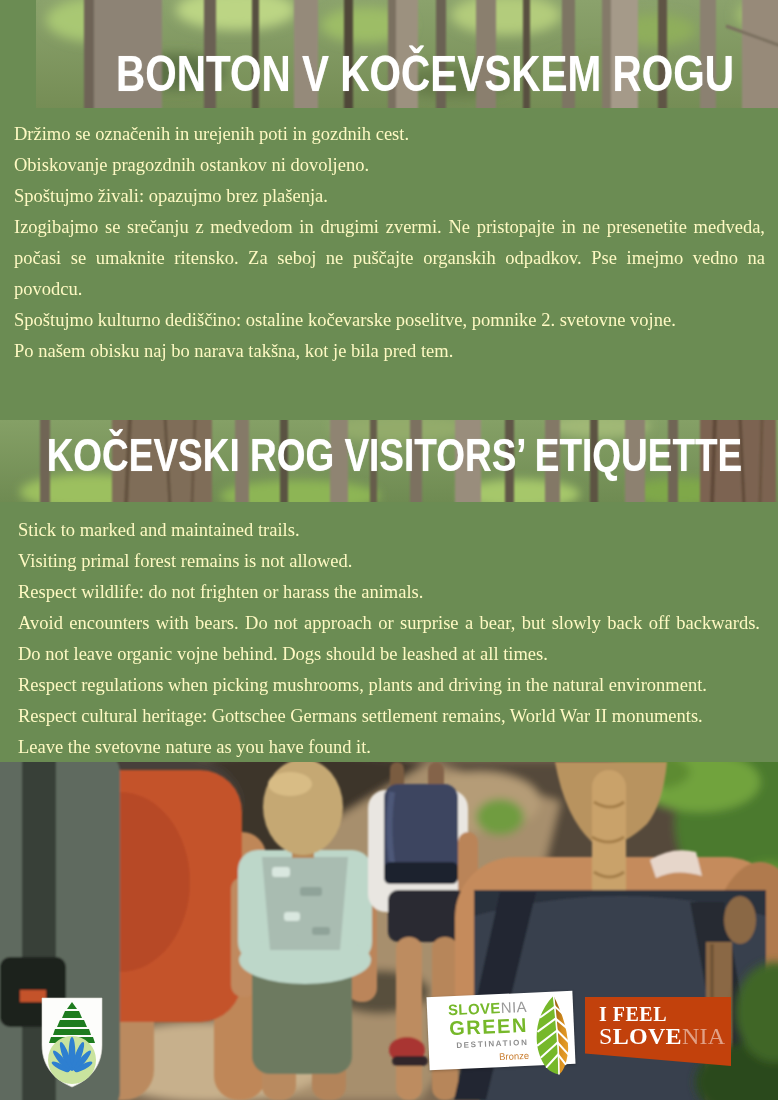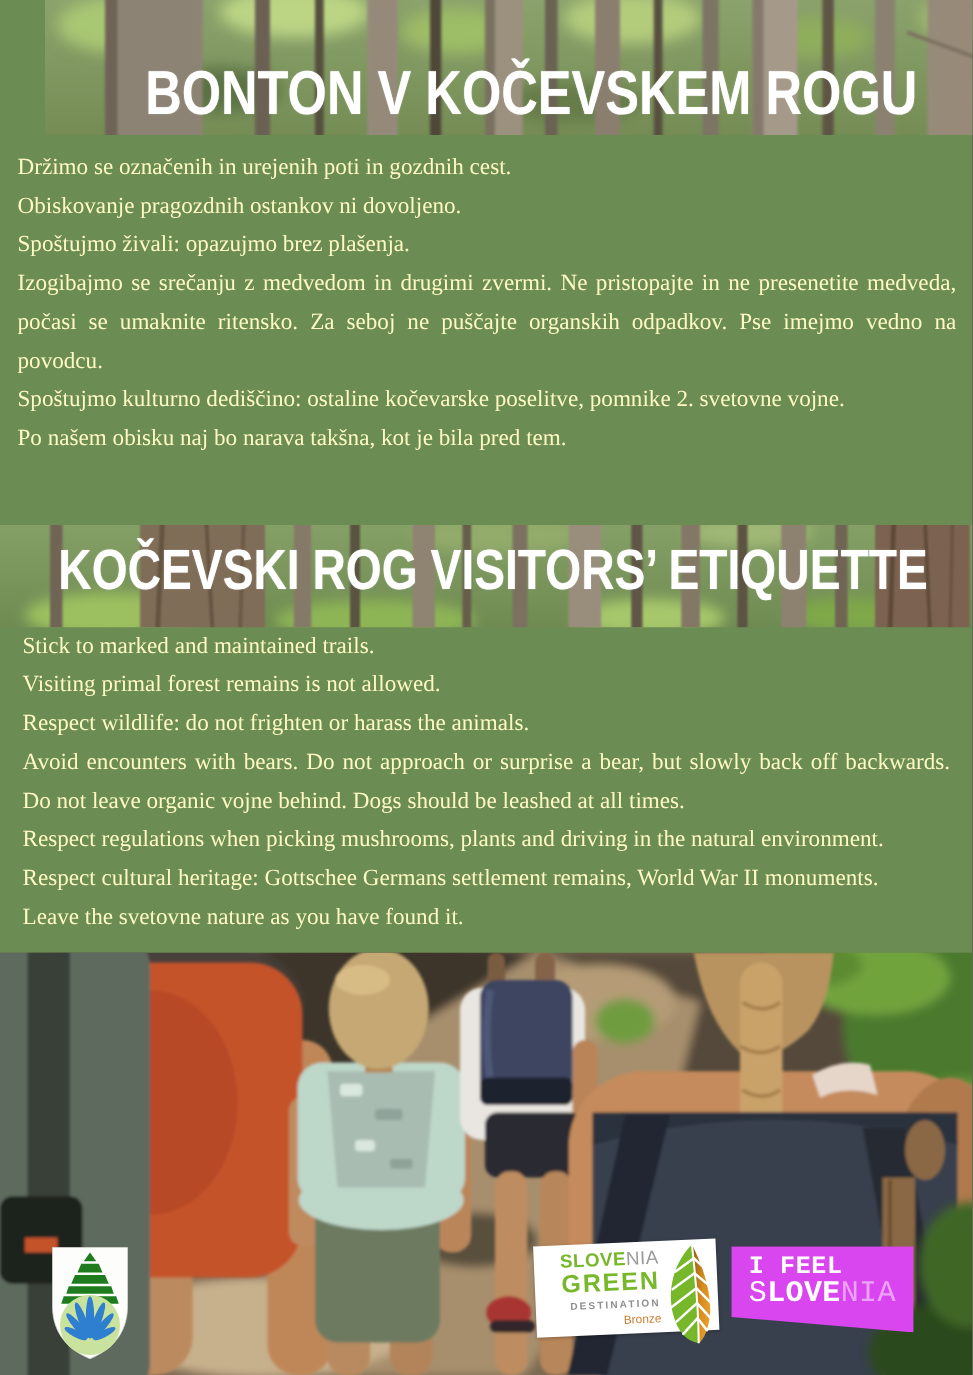--- a/index.html
+++ b/index.html
@@ -20,44 +20,44 @@
     white-space:nowrap;letter-spacing:0;
   }
   .title-si{top:47px;font-size:46px;}
   .title-en{top:12px;font-size:42px;}
   .rules{
     position:absolute;left:0;width:778px;overflow:hidden;
     color:#fef9c3;font-size:18.5px;line-height:31px;
   }
   .rules p{margin:0;text-align:justify;}
   .rules-si{top:108px;height:292px;padding:11px 13px 0 14px;width:751px;}
-  .rules-en{top:472px;height:280px;padding:30px 18px 0 18px;width:742px;}
+  .rules-en{top:485px;height:280px;padding:30px 18px 0 18px;width:742px;}
   .photo{position:absolute;left:0;top:762px;width:778px;height:338px;overflow:hidden;}
   .photo svg{position:absolute;left:0;top:0;}
 
   
   .coat{position:absolute;left:40px;top:997px;width:64px;height:91px;}
   .sg-logo{
     position:absolute;left:428px;top:994px;width:146px;height:73px;
     background:#ffffff;transform:rotate(-2.5deg);
     box-shadow:0 1px 3px rgba(0,0,0,.25);
     font-family:"Liberation Sans",sans-serif;
   }
   .sg-text{position:absolute;right:46px;top:6px;text-align:right;line-height:1;}
   .sg-l1{font-size:15px;font-weight:bold;letter-spacing:.4px;color:#76b82a;white-space:nowrap;}
   .sg-l1 .sg-nia{color:#9a9a9a;font-weight:normal;}
   .sg-l2{font-size:20px;font-weight:bold;color:#76b82a;letter-spacing:1.5px;margin-top:1px;}
   .sg-l3{font-size:8px;color:#8f8f8f;font-weight:bold;letter-spacing:1.7px;margin-top:4px;}
   .sg-l4{font-size:9.5px;color:#c97c2e;margin-top:4px;}
   .sg-leaf{position:absolute;right:3px;top:3px;width:40px;height:82px;overflow:visible;}
   .ifs-logo{
     position:absolute;left:585px;top:997px;width:146px;height:69px;
-    background:#d946ef;
+    background:#c2410c;
     clip-path:polygon(0 0,100% 0,100% 100%,0 82%);
-    font-family:Liberation Mono, monospace;color:#fff;
+    font-family:Liberation Serif, serif;color:#fff;
   }
   .ifs-inner{padding:7px 0 0 14px;line-height:1.02;}
   .ifs-l1{font-size:20px;font-weight:bold;letter-spacing:.5px;}
   .ifs-l2{font-size:24px;letter-spacing:.3px;}
   .ifs-s{font-weight:normal;color:#ffffff;}
   .ifs-love{font-weight:bold;color:#ffffff;}
   .ifs-nia{font-weight:normal;color:rgba(255,255,255,.5);}
 </style>
 </head>
 <body>

